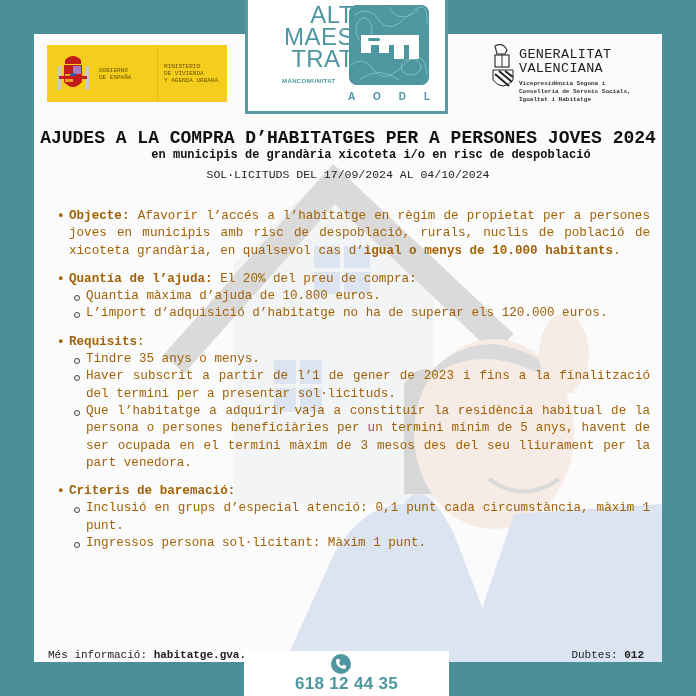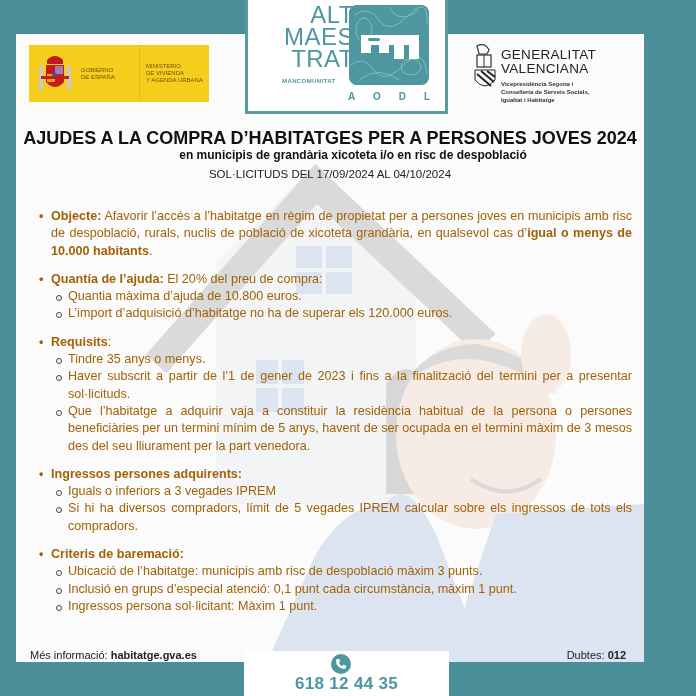--- a/index.html
+++ b/index.html
@@ -1,17 +1,17 @@
 <!DOCTYPE html>
 <html><head>
 <meta charset="utf-8">
 <style>
   html,body{margin:0;padding:0;}
   body{width:696px;height:696px;background:#4b8f98;position:relative;overflow:hidden;font-family:"Liberation Sans","DejaVu Sans",sans-serif;}
-  .card{position:absolute;left:16px;top:34px;width:628px;height:628px;background:#fbfbfb;overflow:hidden;}
+  .card{position:absolute;left:34px;top:34px;width:628px;height:628px;background:#fbfbfb;overflow:hidden;font-family:Liberation Mono, monospace;}
   .bg-art{position:absolute;left:0;top:0;width:628px;height:628px;pointer-events:none;}
   .gov-logo{position:absolute;left:13px;top:11px;width:180px;height:57px;background:#f5cd1d;display:flex;align-items:center;}
   .gov-shield{width:36px;height:44px;margin-left:8px;}
   .gov-text1{font-size:6px;line-height:7px;color:#6a5600;margin-left:8px;width:52px;text-transform:uppercase;}
   .gov-divider{width:1px;height:57px;background:#e6bd10;margin:0 6px;}
   .gov-text2{font-size:6px;line-height:7px;color:#6a5600;text-transform:uppercase;}
   .alt-box{position:absolute;left:245px;top:-4px;width:203px;height:118px;background:#fff;border:3px solid #5b9aa2;border-top:none;box-sizing:border-box;}
   .alt-words{position:absolute;left:36px;top:8px;font-weight:normal;color:#4f97a0;font-size:24px;line-height:22px;text-align:right;letter-spacing:0.5px;}
   .alt-sub{position:absolute;left:34px;top:82px;font-size:6px;font-weight:bold;color:#4f97a0;letter-spacing:0.4px;}
   .alt-icon{position:absolute;left:101px;top:9px;width:80px;height:80px;border-radius:8px;background:#4f97a0;}
@@ -128,32 +128,24 @@
 
     <div class="sec">
       <p><b>Requisits</b><span>:</span></p>
       <ul class="sub">
         <li>Tindre 35 anys o menys.</li>
         <li>Haver subscrit a partir de l’1 de gener de 2023 i fins a la finalització del termini per a presentar sol·licituds.</li>
         <li>Que l’habitatge a adquirir vaja a constituir la residència habitual de la persona o persones beneficiàries per un termini mínim de 5 anys, havent de ser ocupada en el termini màxim de 3 mesos des del seu lliurament per la part venedora.</li>
       </ul>
     </div>
 
-    <div class="sec">
-      <p><b>Ingressos persones adquirents:</b></p>
-      <ul class="sub">
-        <li>Iguals o inferiors a 3 vegades IPREM</li>
-        <li>Si hi ha diversos compradors, límit de 5 vegades IPREM calcular sobre els ingressos de tots els compradors.</li>
-      </ul>
-    </div>
 
     <div class="sec">
       <p><b>Criteris de baremació:</b></p>
       <ul class="sub">
-        <li>Ubicació de l’habitatge: municipis amb risc de despoblació màxim 3 punts.</li>
         <li>Inclusió en grups d’especial atenció: 0,1 punt cada circumstància, màxim 1 punt.</li>
         <li>Ingressos persona sol·licitant: Màxim 1 punt.</li>
       </ul>
     </div>
   </div>
 
   <div class="footer-l"><span>Més informació: </span><b>habitatge.gva.es</b></div>
   <div class="footer-r"><span>Dubtes: </span><b>012</b></div>
 </div>
 

